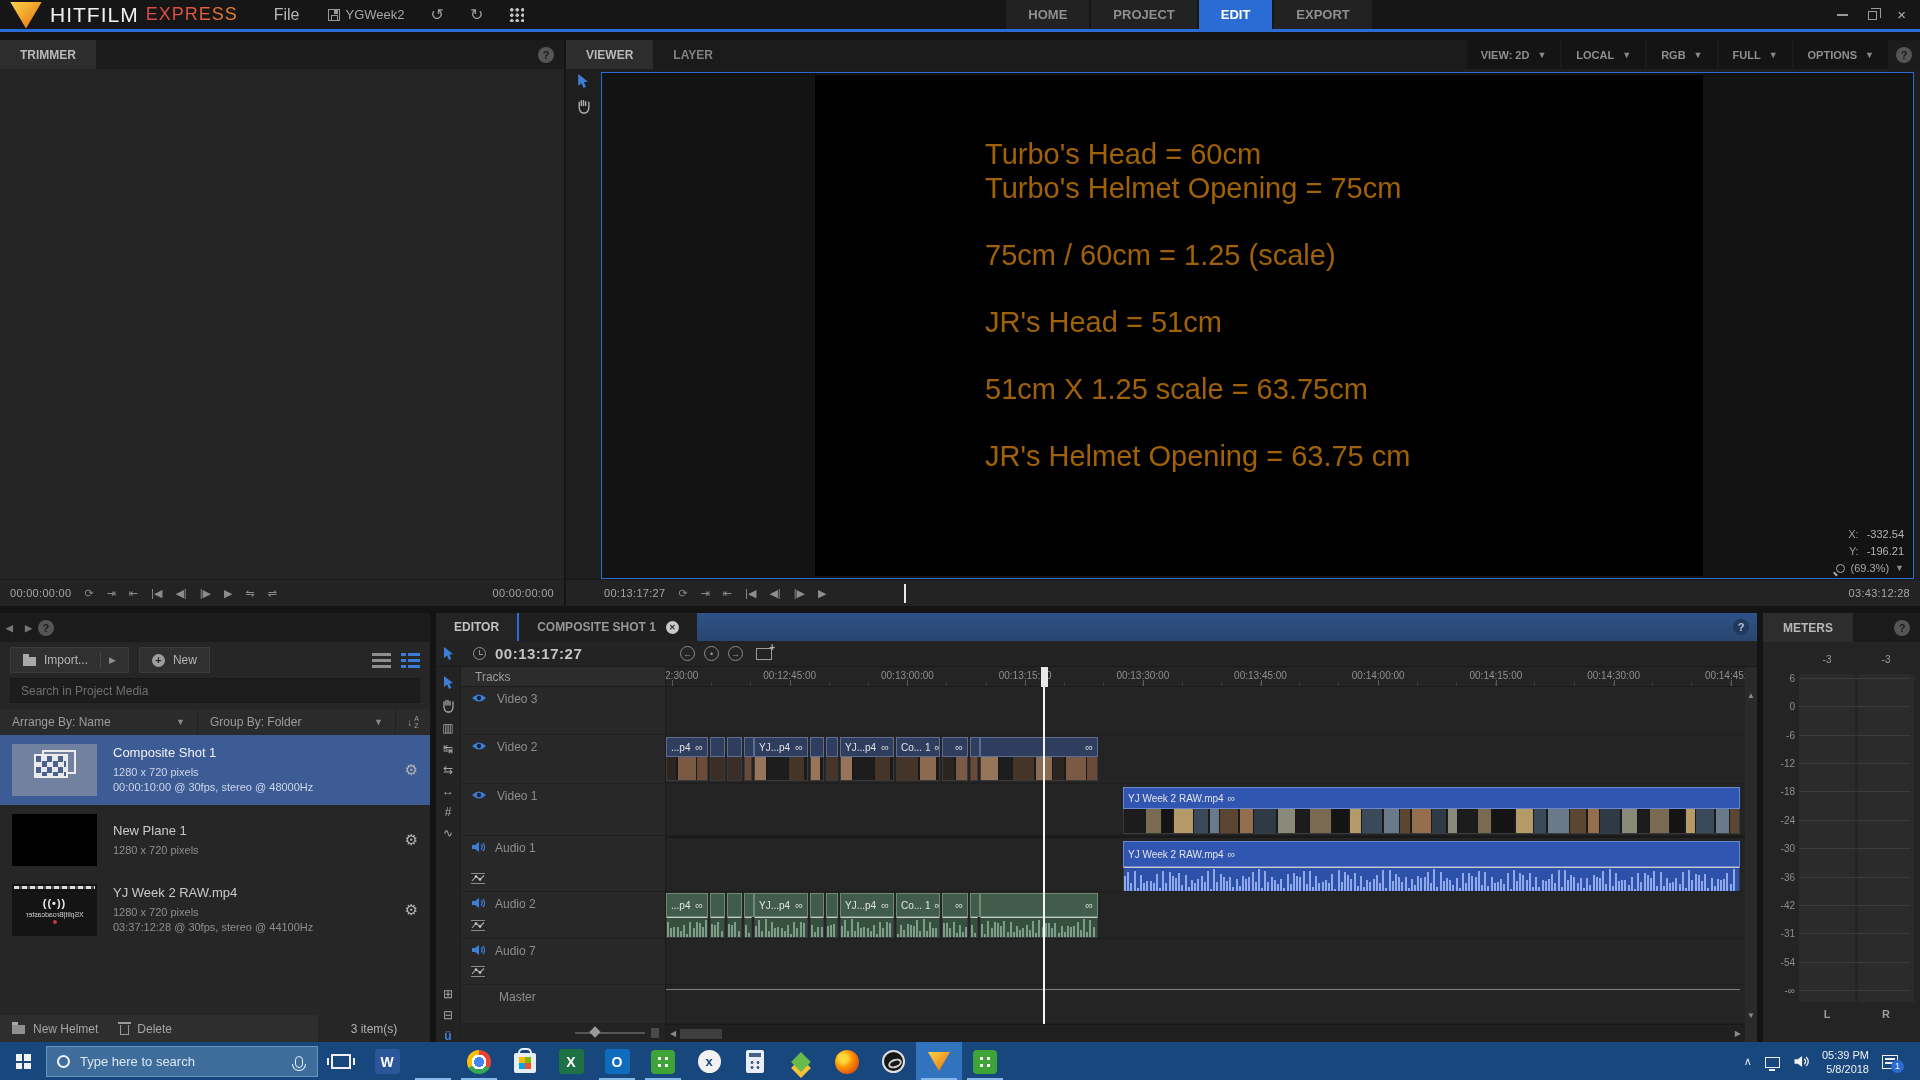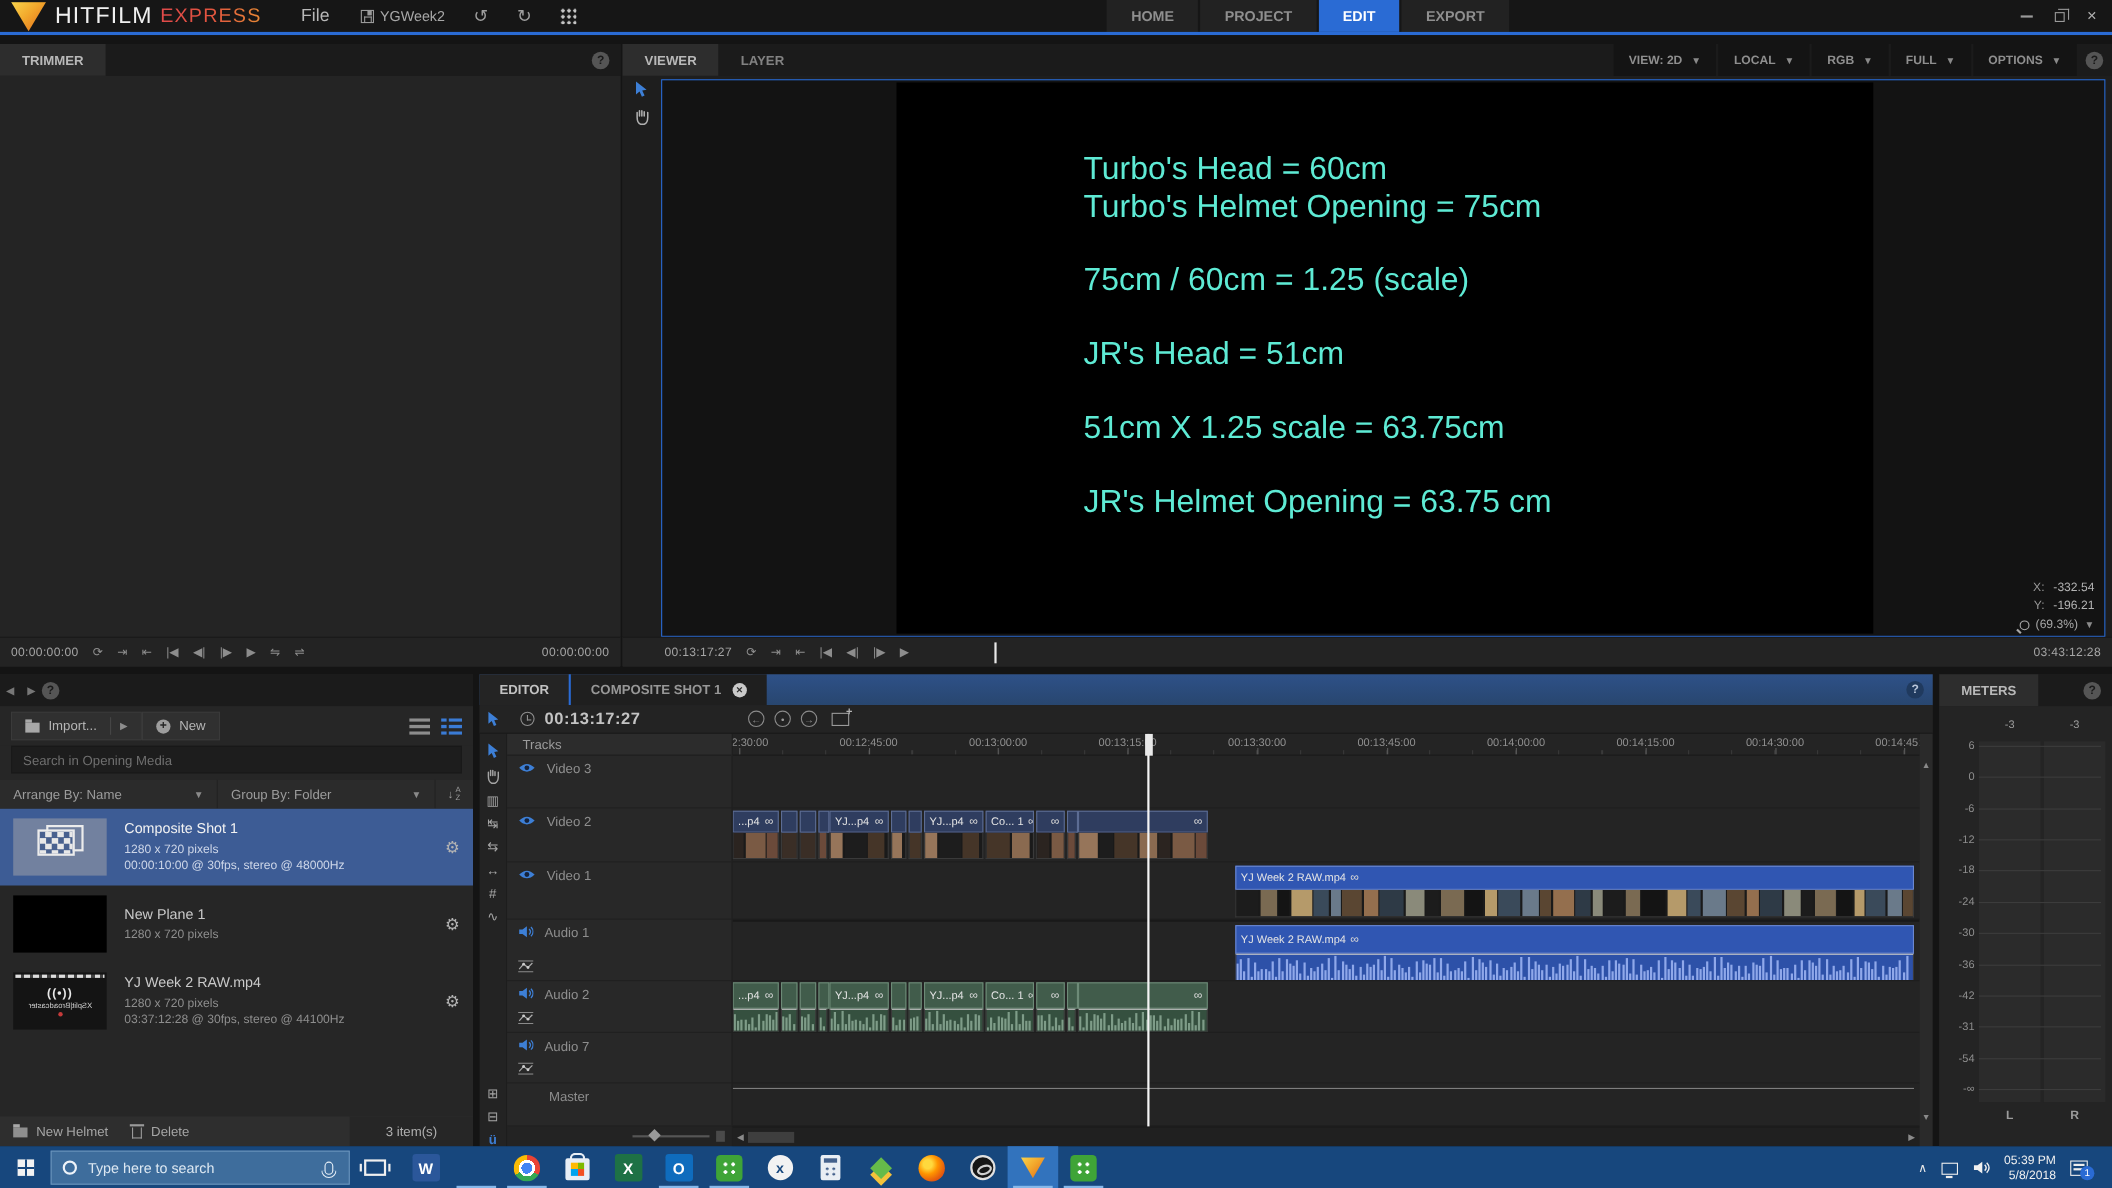--- a/index.html
+++ b/index.html
@@ -52,37 +52,37 @@
   .tc-right { margin-left:auto; }
 
   #viewer-panel { flex:1; }
   #viewer-tabbar { display:flex; }
   #viewer-options { margin-left:auto; display:flex; align-items:stretch; gap:2px; padding-right:8px; }
   .vopt { background:#141414; color:#8f8f8f; font-size:11px; font-weight:bold; display:flex; align-items:center; gap:8px; padding:0 14px; }
   #viewer-stage { flex:1; position:relative; background:#1e1e1e; }
   .viewer-tools { position:absolute; left:4px; top:4px; width:26px; display:flex; flex-direction:column; align-items:center; gap:10px; }
   #viewer-frame { position:absolute; left:35px; right:6px; top:3px; bottom:0; border:1px solid #2a6bd4; background:#131313; }
   #viewer-video { position:absolute; left:213px; top:2px; width:888px; bottom:2px; background:#000; }
-  #overlay-text { position:absolute; left:170px; top:62px; color:#5eead4; font-size:29px; line-height:34px; }
+  #overlay-text { position:absolute; left:170px; top:62px; color:#a16207; font-size:29px; line-height:34px; }
   .vline.gap { margin-top:33px; }
   #viewer-info { position:absolute; right:9px; bottom:4px; text-align:right; font-size:11px; color:#b4b4b4; }
   .coord-row { margin-bottom:5px; }
   .coord-row .lbl { color:#9a9a9a; margin-right:8px; }
   .zoom-row { display:flex; align-items:center; gap:6px; justify-content:flex-end; color:#a8a8a8; }
   .lens { width:9px; height:9px; border:1.7px solid #a8a8a8; border-radius:50%; position:relative; }
   .lens:after { content:""; position:absolute; width:5px; height:1.7px; background:#a8a8a8; transform:rotate(45deg); left:-4px; top:8px; }
   #viewer-cursor { position:absolute; left:338px; top:4px; width:2px; height:19px; background:#e8e8e8; }
 
   
   #lower { height:436px; display:flex; gap:6px; background:#141414; padding-top:7px; flex:0 0 auto; }
 
   
   #media-panel { width:430px; }
   .tab-scroll { color:#777; font-size:9px; display:flex; align-items:center; padding:0 6px; }
-  #media-toolbar { height:36px; display:flex; align-items:center; padding:0 10px; background:#262626; }
+  #media-toolbar { height:36px; display:flex; align-items:center; padding:0 10px; gap:10px; background:#262626; }
   .btn { background:#303030; border:1px solid #3a3a3a; color:#b5b5b5; font-size:12px; height:26px; display:flex; align-items:center; gap:8px; padding:0 12px; }
   .folder-ic { width:13px; height:9px; background:#a8a8a8; position:relative; margin-top:2px; }
   .folder-ic:before { content:""; position:absolute; top:-3px; left:0; width:6px; height:3px; background:#a8a8a8; }
   .btn .sub { font-size:9px; color:#8d8d8d; margin-left:4px; border-left:1px solid #454545; padding-left:8px; height:16px; display:flex; align-items:center; }
   .plus-circ { width:13px; height:13px; border-radius:50%; background:#9d9d9d; color:#262626; font-size:11px; font-weight:bold; display:flex; align-items:center; justify-content:center; }
   #view-toggles { margin-left:auto; display:flex; gap:10px; align-items:center; }
   #media-search { height:25px; margin:0 10px 6px 10px; background:#1d1d1d; border:1px solid #191919; display:flex; align-items:center; padding:0 10px; color:#6f6f6f; font-size:12px; flex:0 0 auto; }
   #arrange-row { height:26px; background:#2b2b2b; display:flex; align-items:center; font-size:12px; color:#9c9c9c; flex:0 0 auto; }
   .arr-dd { flex:1; display:flex; align-items:center; justify-content:space-between; padding:0 12px; border-right:1px solid #222; height:100%; }
   .az-ic { width:34px; display:flex; align-items:center; justify-content:center; gap:2px; color:#9c9c9c; font-size:10px; }
@@ -379,21 +379,21 @@
                 <rect x="7" width="12" height="3"></rect>
                 <rect y="6" width="5" height="3"></rect>
                 <rect x="7" y="6" width="12" height="3"></rect>
                 <rect y="12" width="5" height="3"></rect>
                 <rect x="7" y="12" width="12" height="3"></rect>
               </g>
             </svg>
         </div>
       </div>
       <div id="media-search">
-          <span>Search in Opening Media</span>
+          <span>Search in Project Media</span>
         </div>
       <div id="arrange-row">
         <div class="arr-dd">
             <span>Arrange By: Name</span>
             <span class="dd-arrow">▼</span>
           </div>
         <div class="arr-dd">
             <span>Group By: Folder</span>
             <span class="dd-arrow">▼</span>
           </div>

